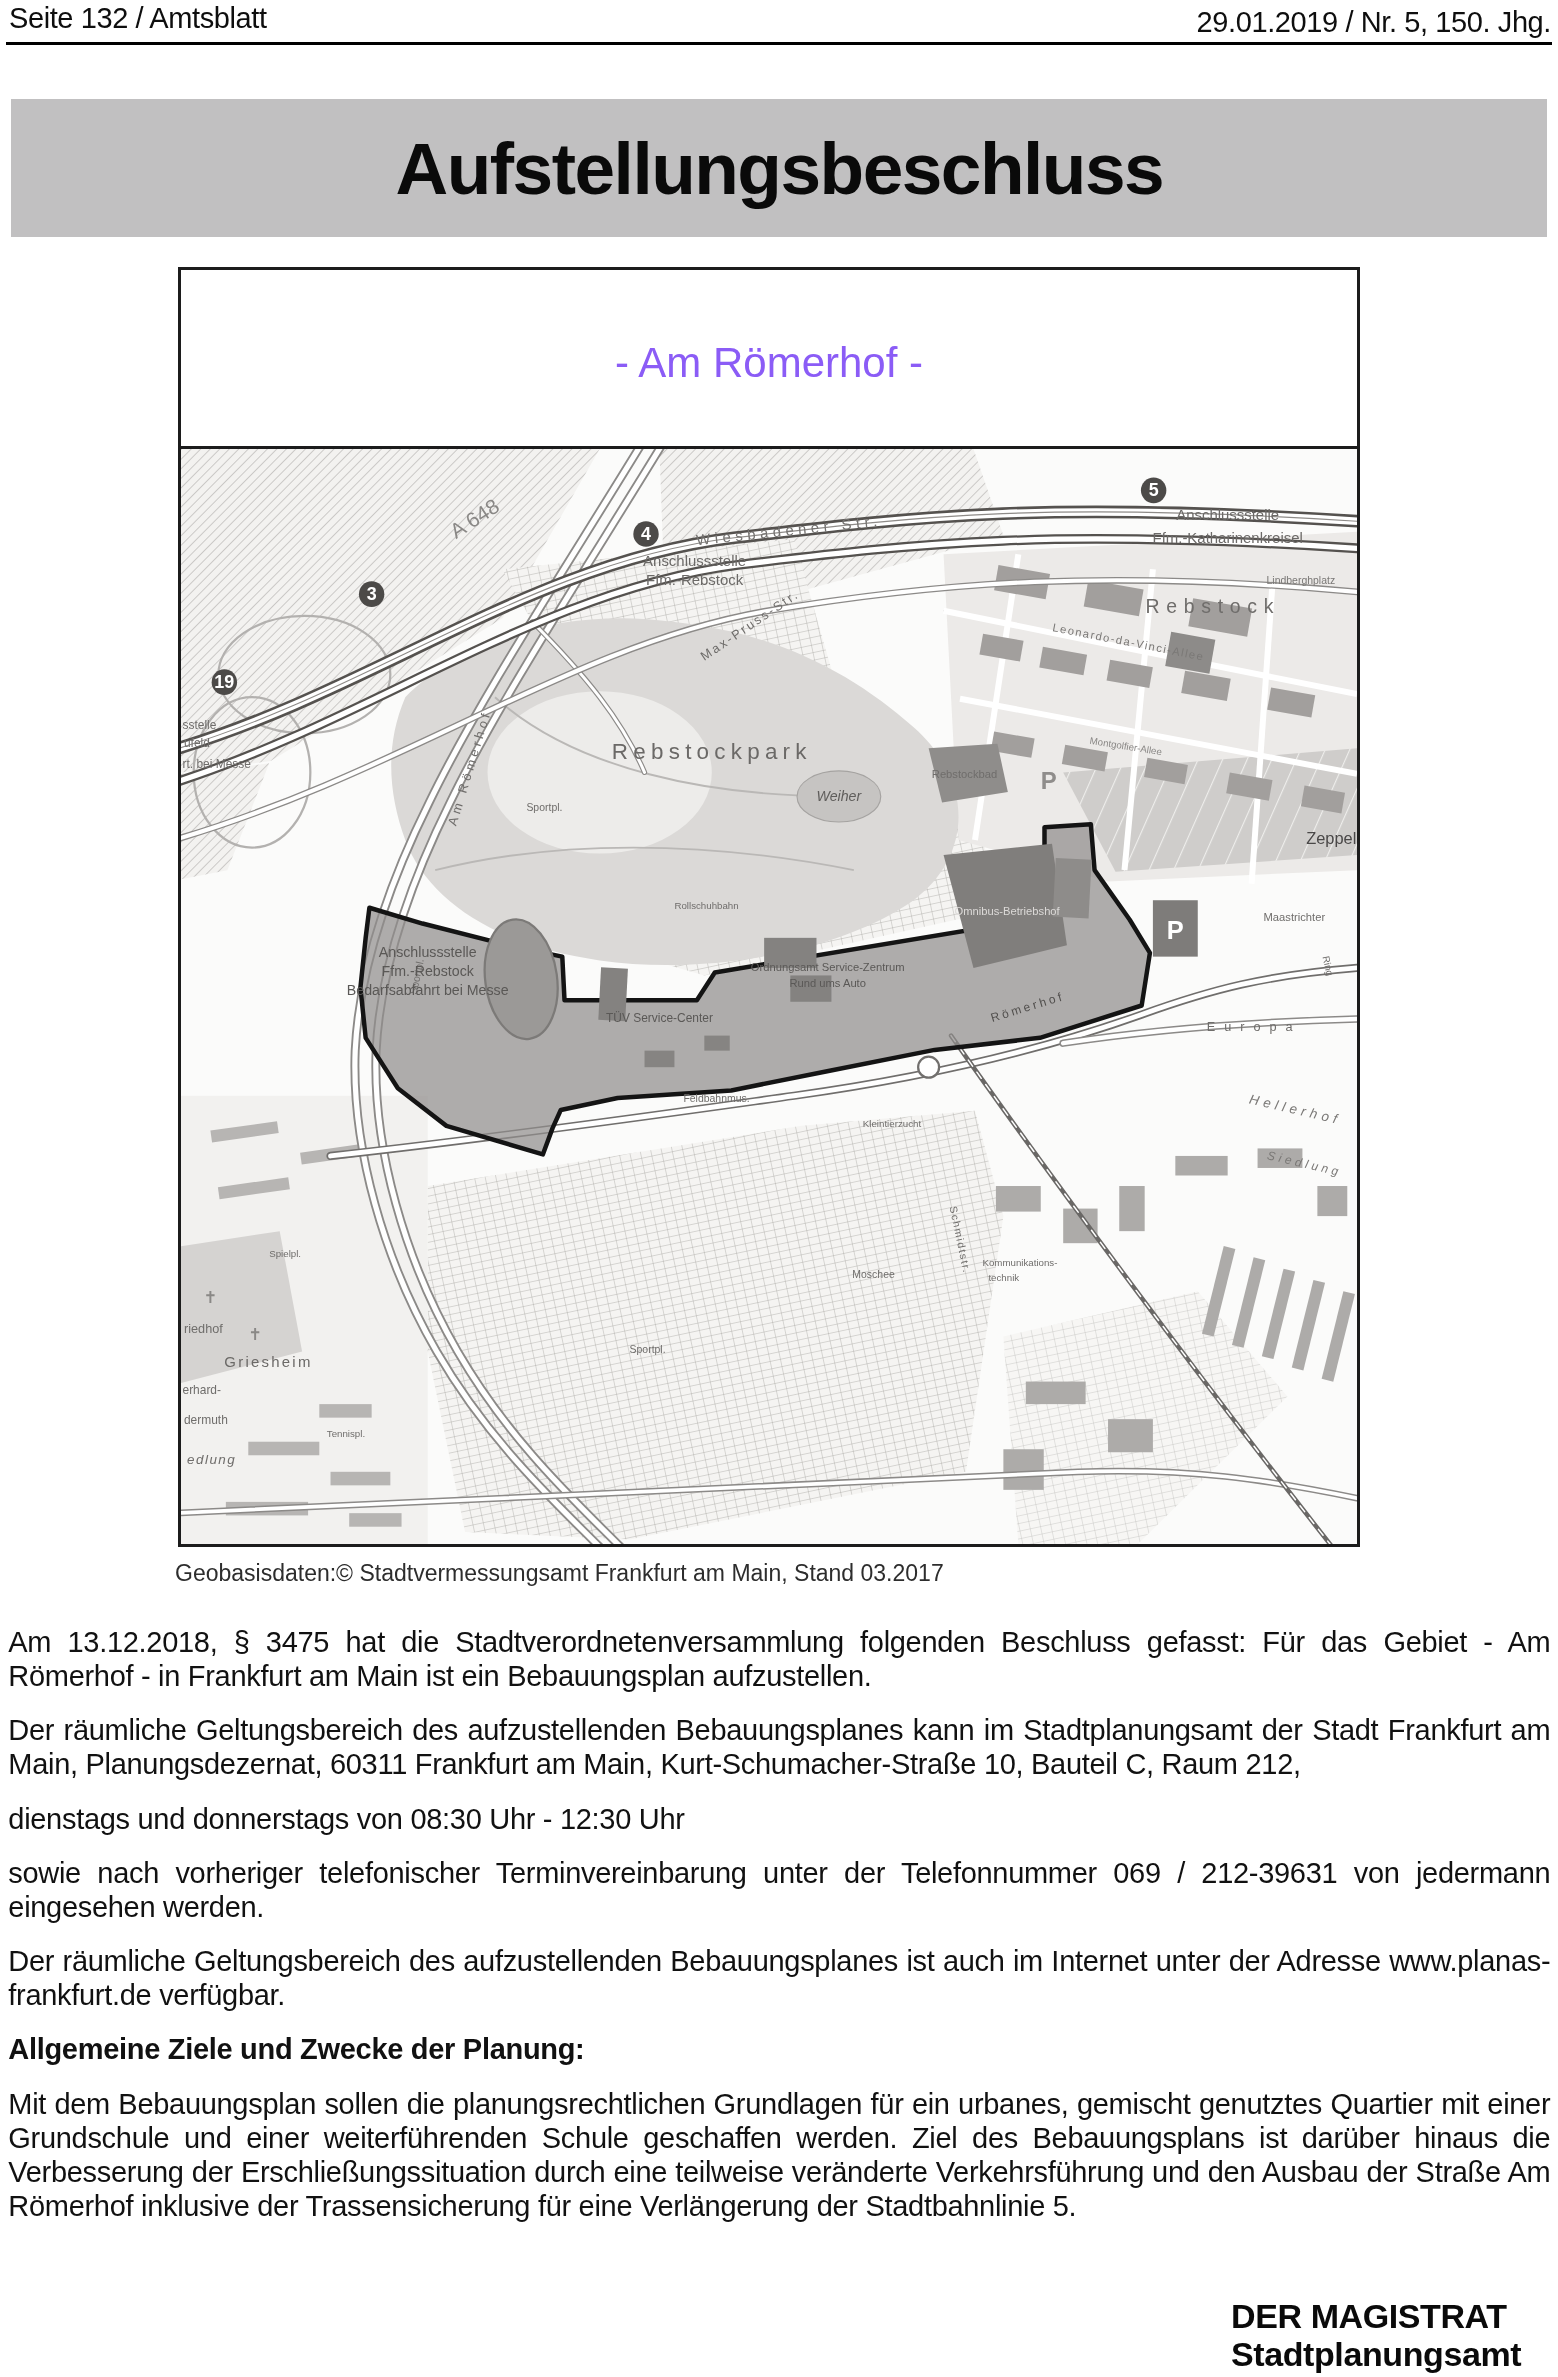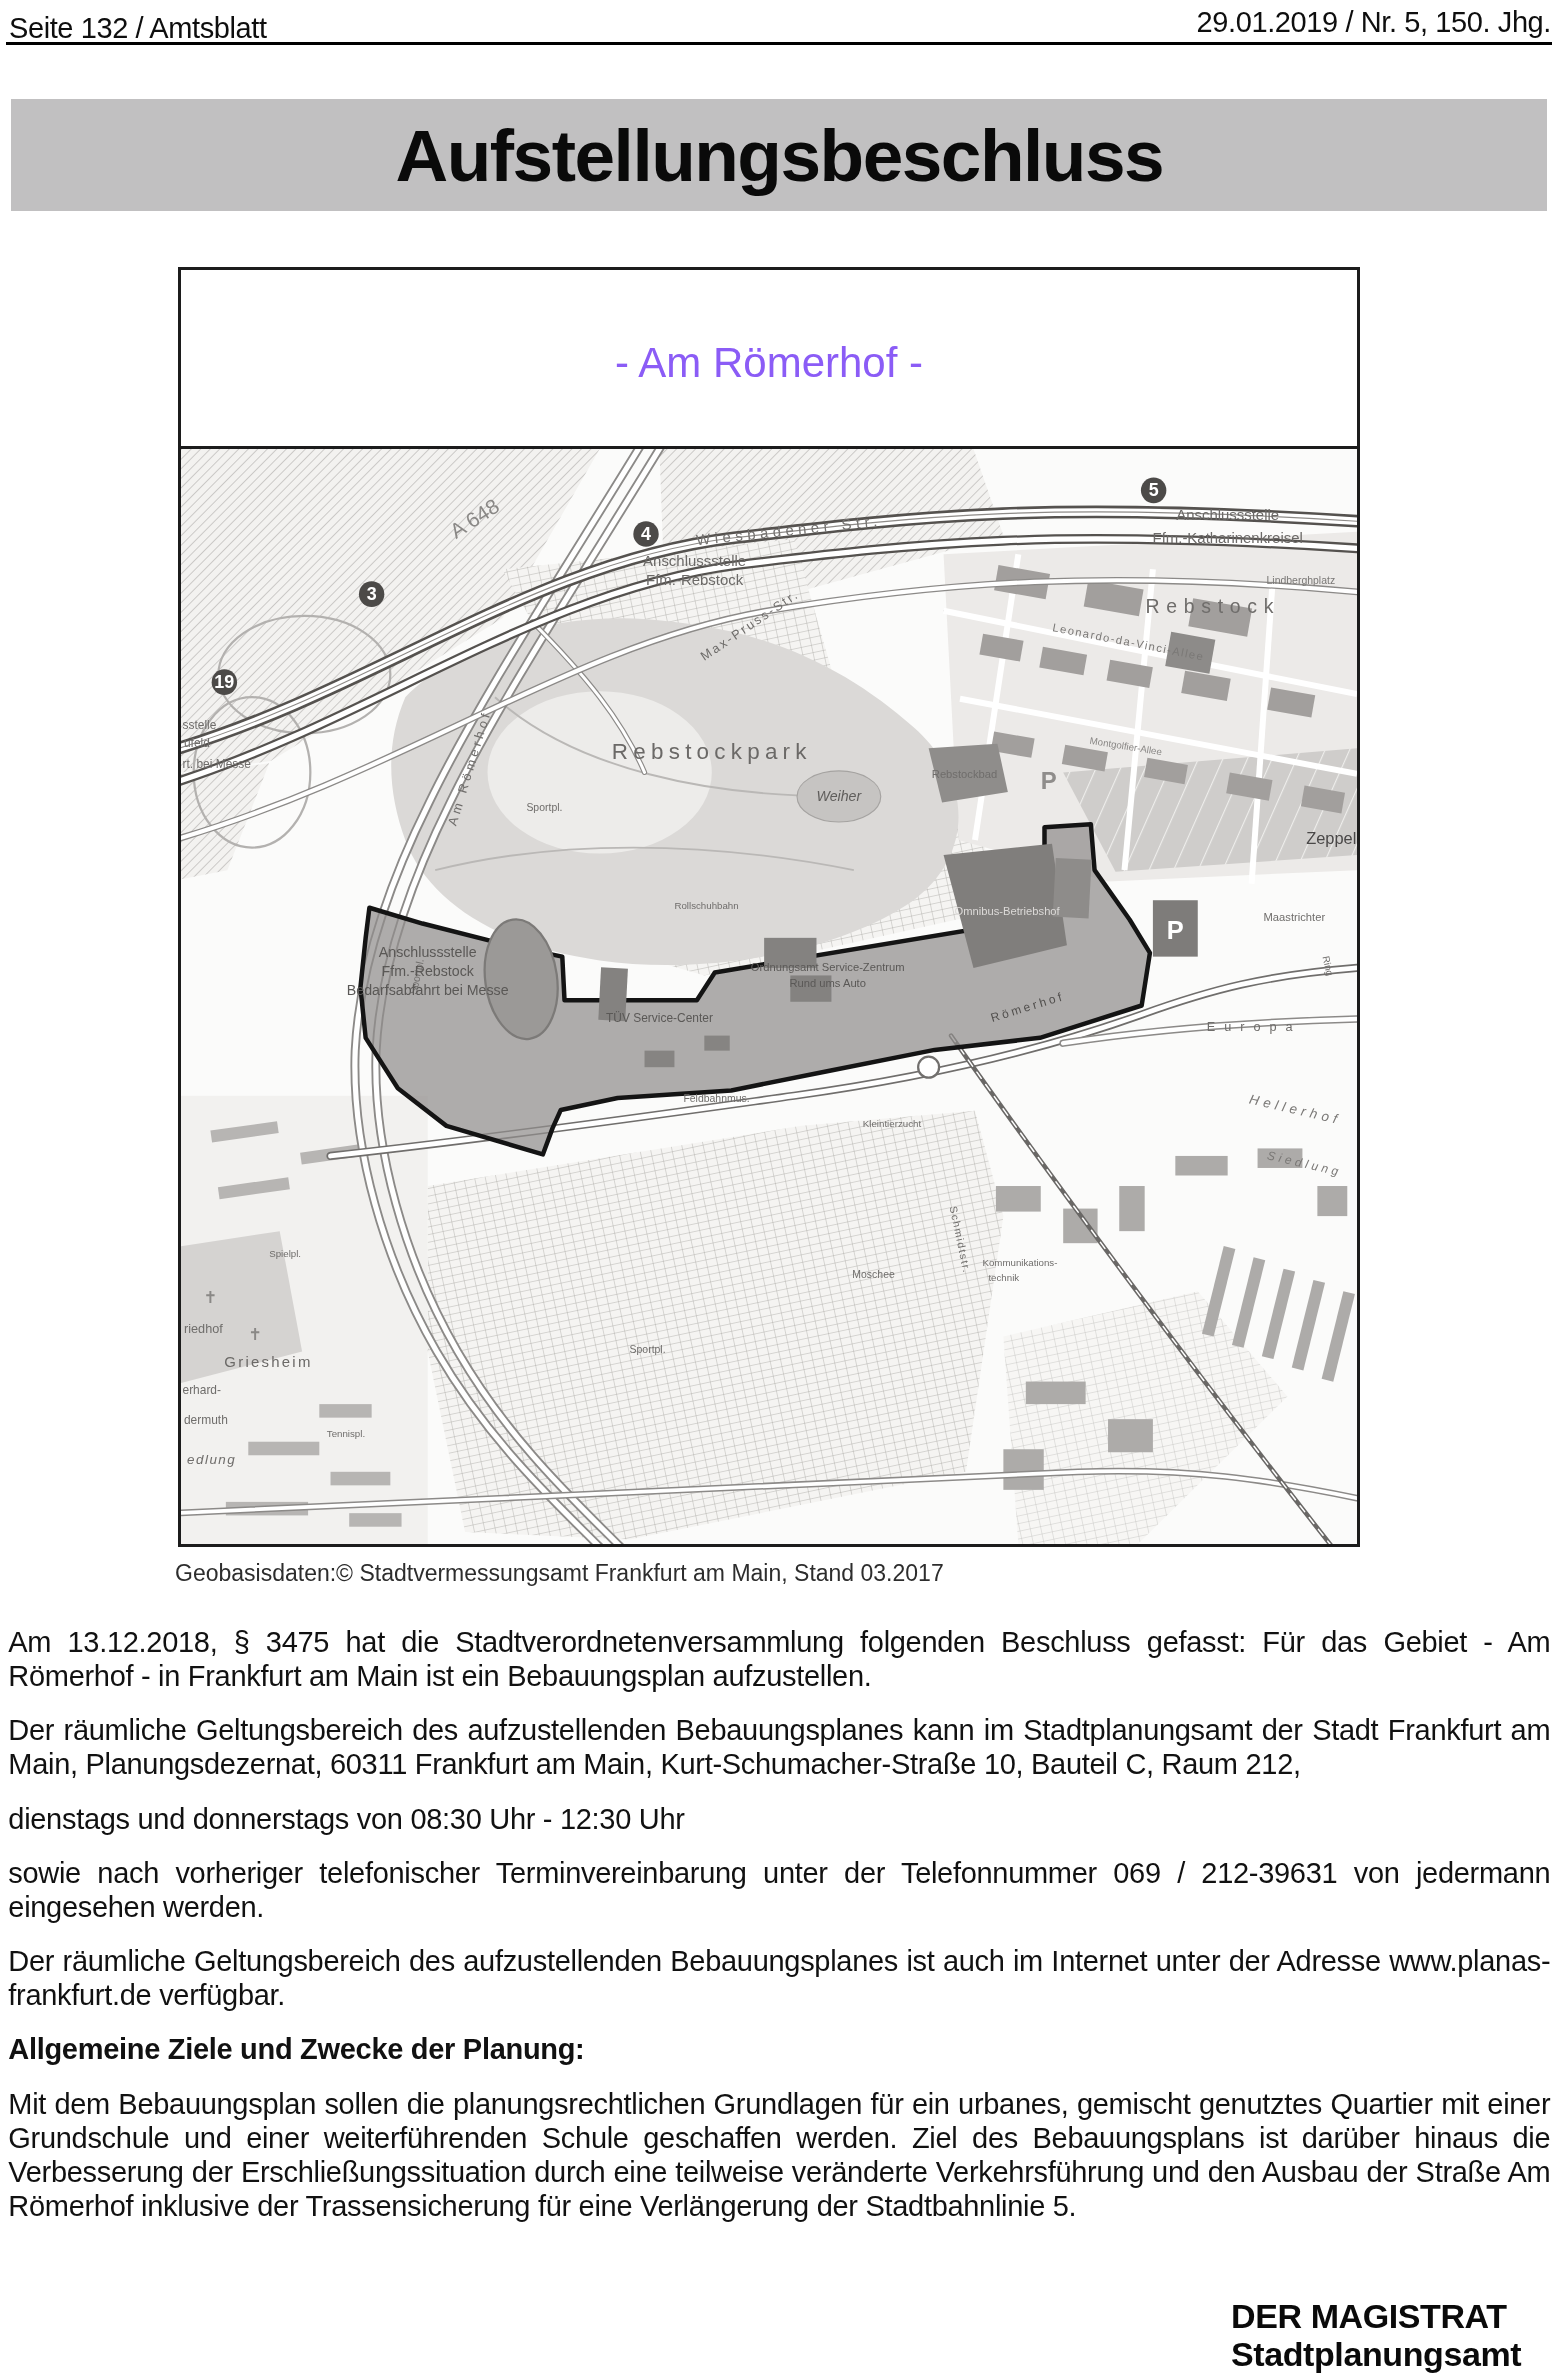--- a/index.html
+++ b/index.html
@@ -1,23 +1,23 @@
 <!DOCTYPE html>
 <html style="font-size:12px"><head>
 <meta charset="utf-8">
 <style>
   html,body{margin:0;padding:0;background:#fff;}
   .page{position:relative;width:1558px;height:2377px;background:#ffffff;overflow:hidden;
         font-family:"Liberation Sans","DejaVu Sans",sans-serif;color:#0e0e0e;}
   
-  .hdr-left{position:absolute;left:9px;top:12px;font-size:29px;letter-spacing:-0.4px;text-align:center;}
+  .hdr-left{position:absolute;left:9px;top:2px;font-size:29px;letter-spacing:-0.4px;text-align:center;}
   .hdr-right{position:absolute;right:7px;top:6px;font-size:29px;letter-spacing:-0.4px;}
   .hdr-rule{position:absolute;left:6px;right:6px;top:42px;height:3px;background:#000;}
   
-  .banner{position:absolute;left:11.3px;top:99px;width:1536px;height:112px;background:#c1c0c1;
+  .banner{position:absolute;left:11.3px;top:99px;width:1536px;height:138px;background:#c1c0c1;
           display:flex;align-items:center;justify-content:center;}
   .banner h1{margin:0;font-size:73px;font-weight:bold;letter-spacing:-1.5px;color:#0a0a0a;}
   
   .map-card{position:absolute;left:178px;top:267px;width:1176px;border:3px solid #1c1c1c;background:#fff;}
   .map-title-box{height:176px;border-bottom:3px solid #1c1c1c;display:flex;flex-direction:column;
                  align-items:center;justify-content:center;}
   .map-title-box .t1{font-size:57px;color:#2b2b2b;letter-spacing:-0.8px;}
   .map-title-box .t2{font-size:42px;color:#8b5cf6;margin-top:10.5px;}
   .map-body{position:relative;height:1095px;overflow:hidden;background:#fcfcfb;}
   .map-body svg{position:absolute;left:0;top:0;}

